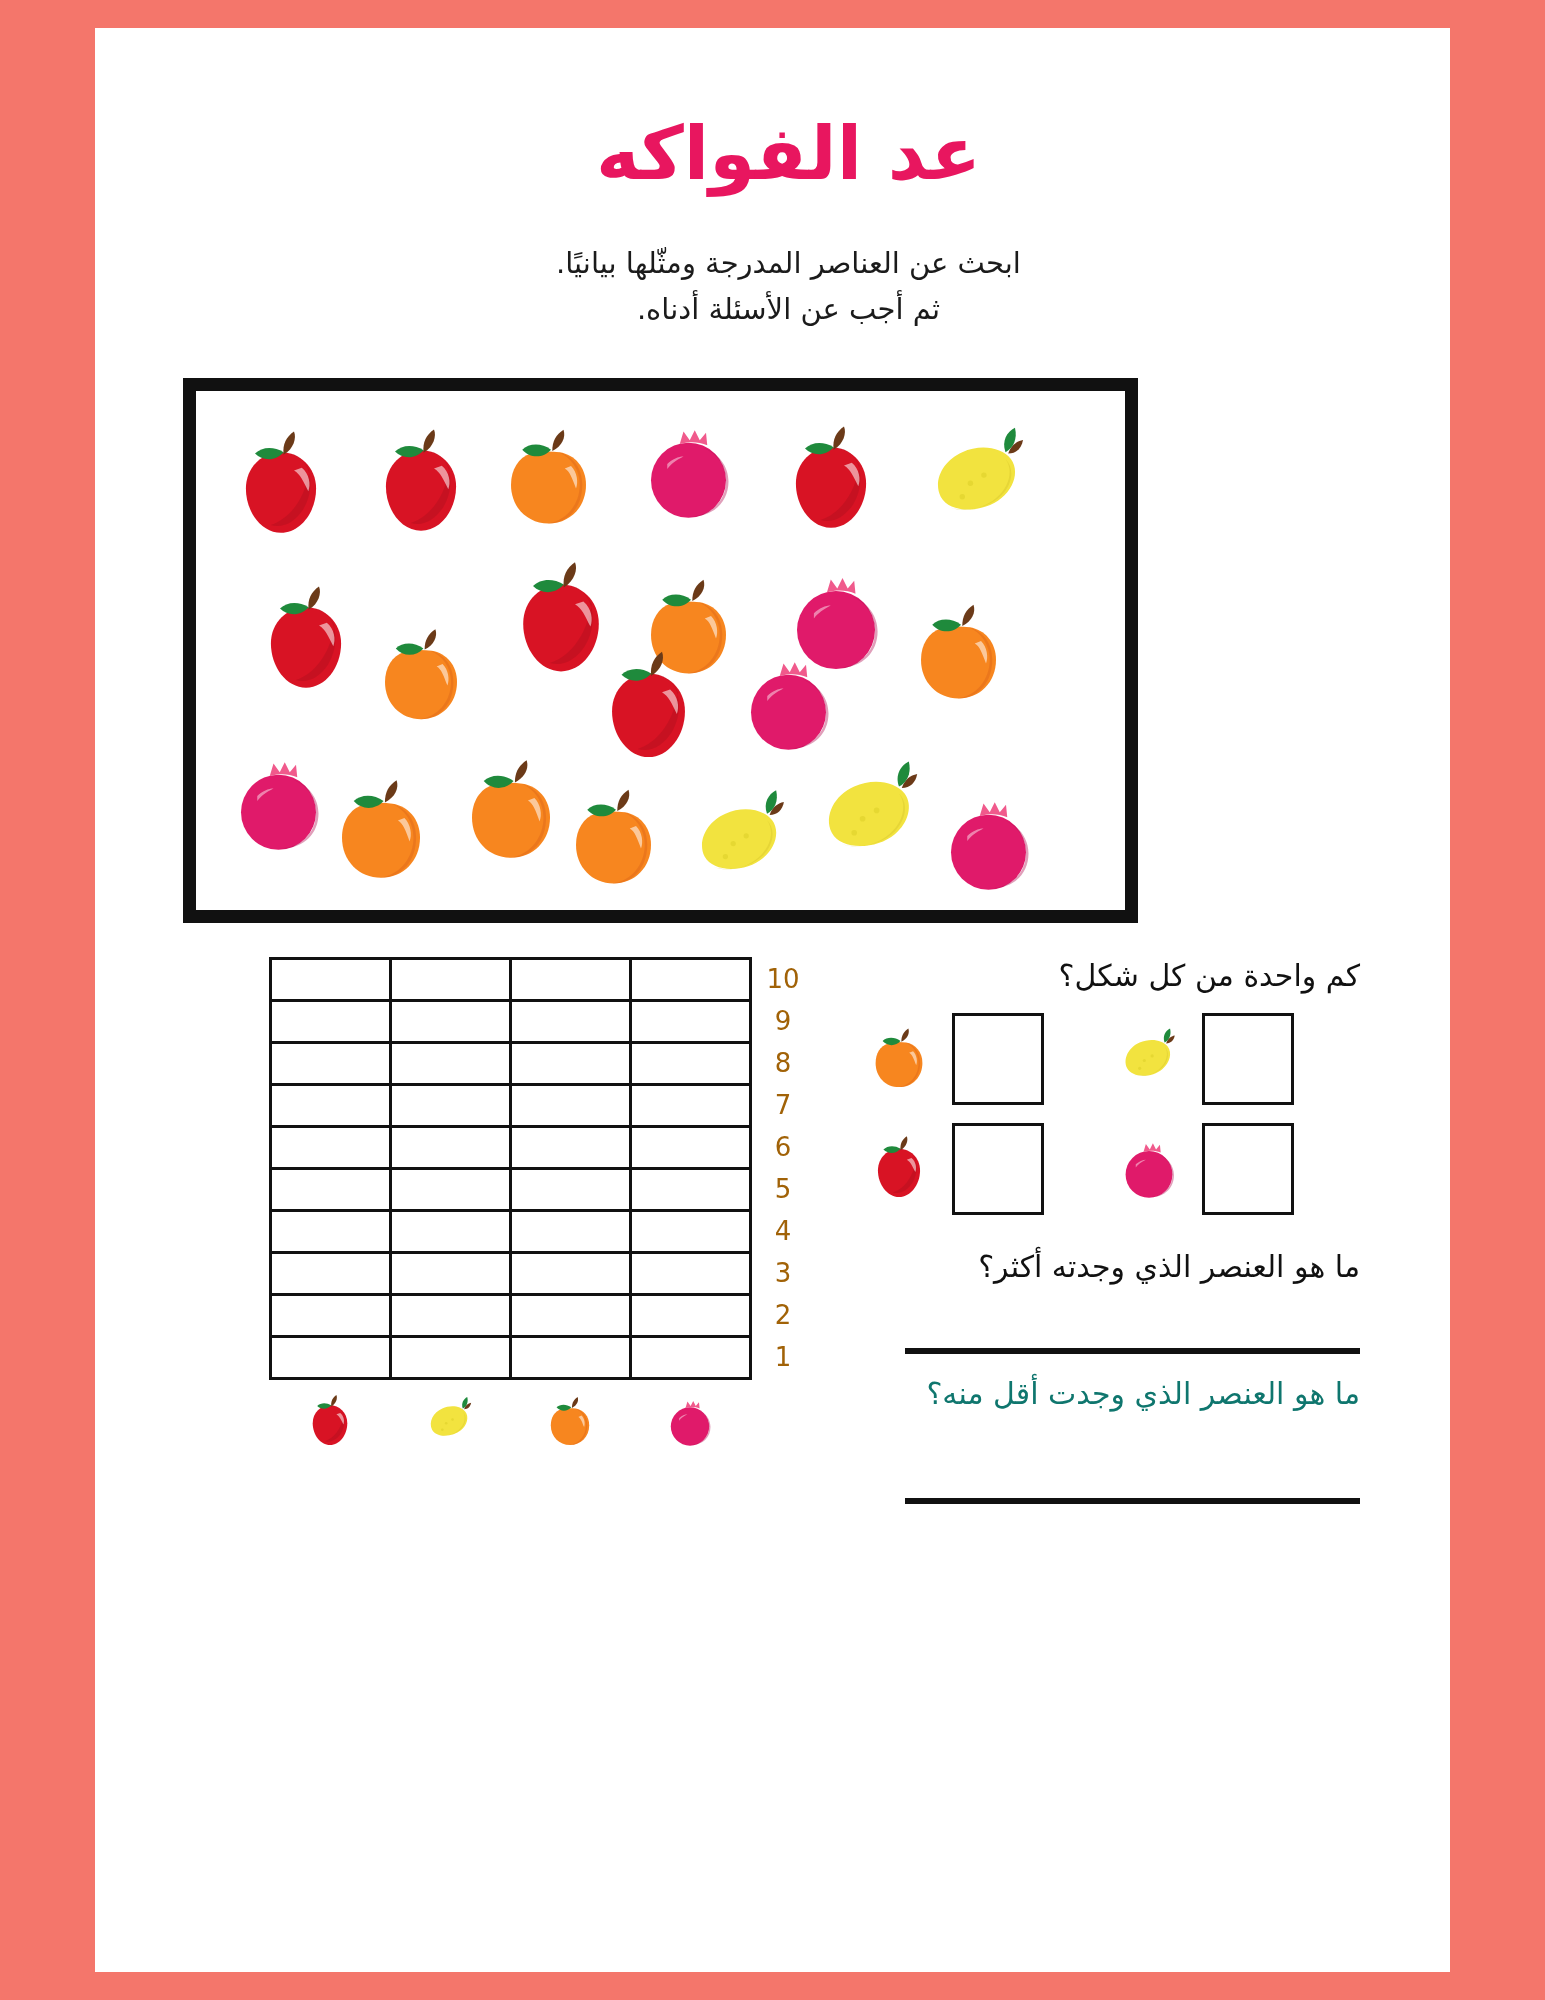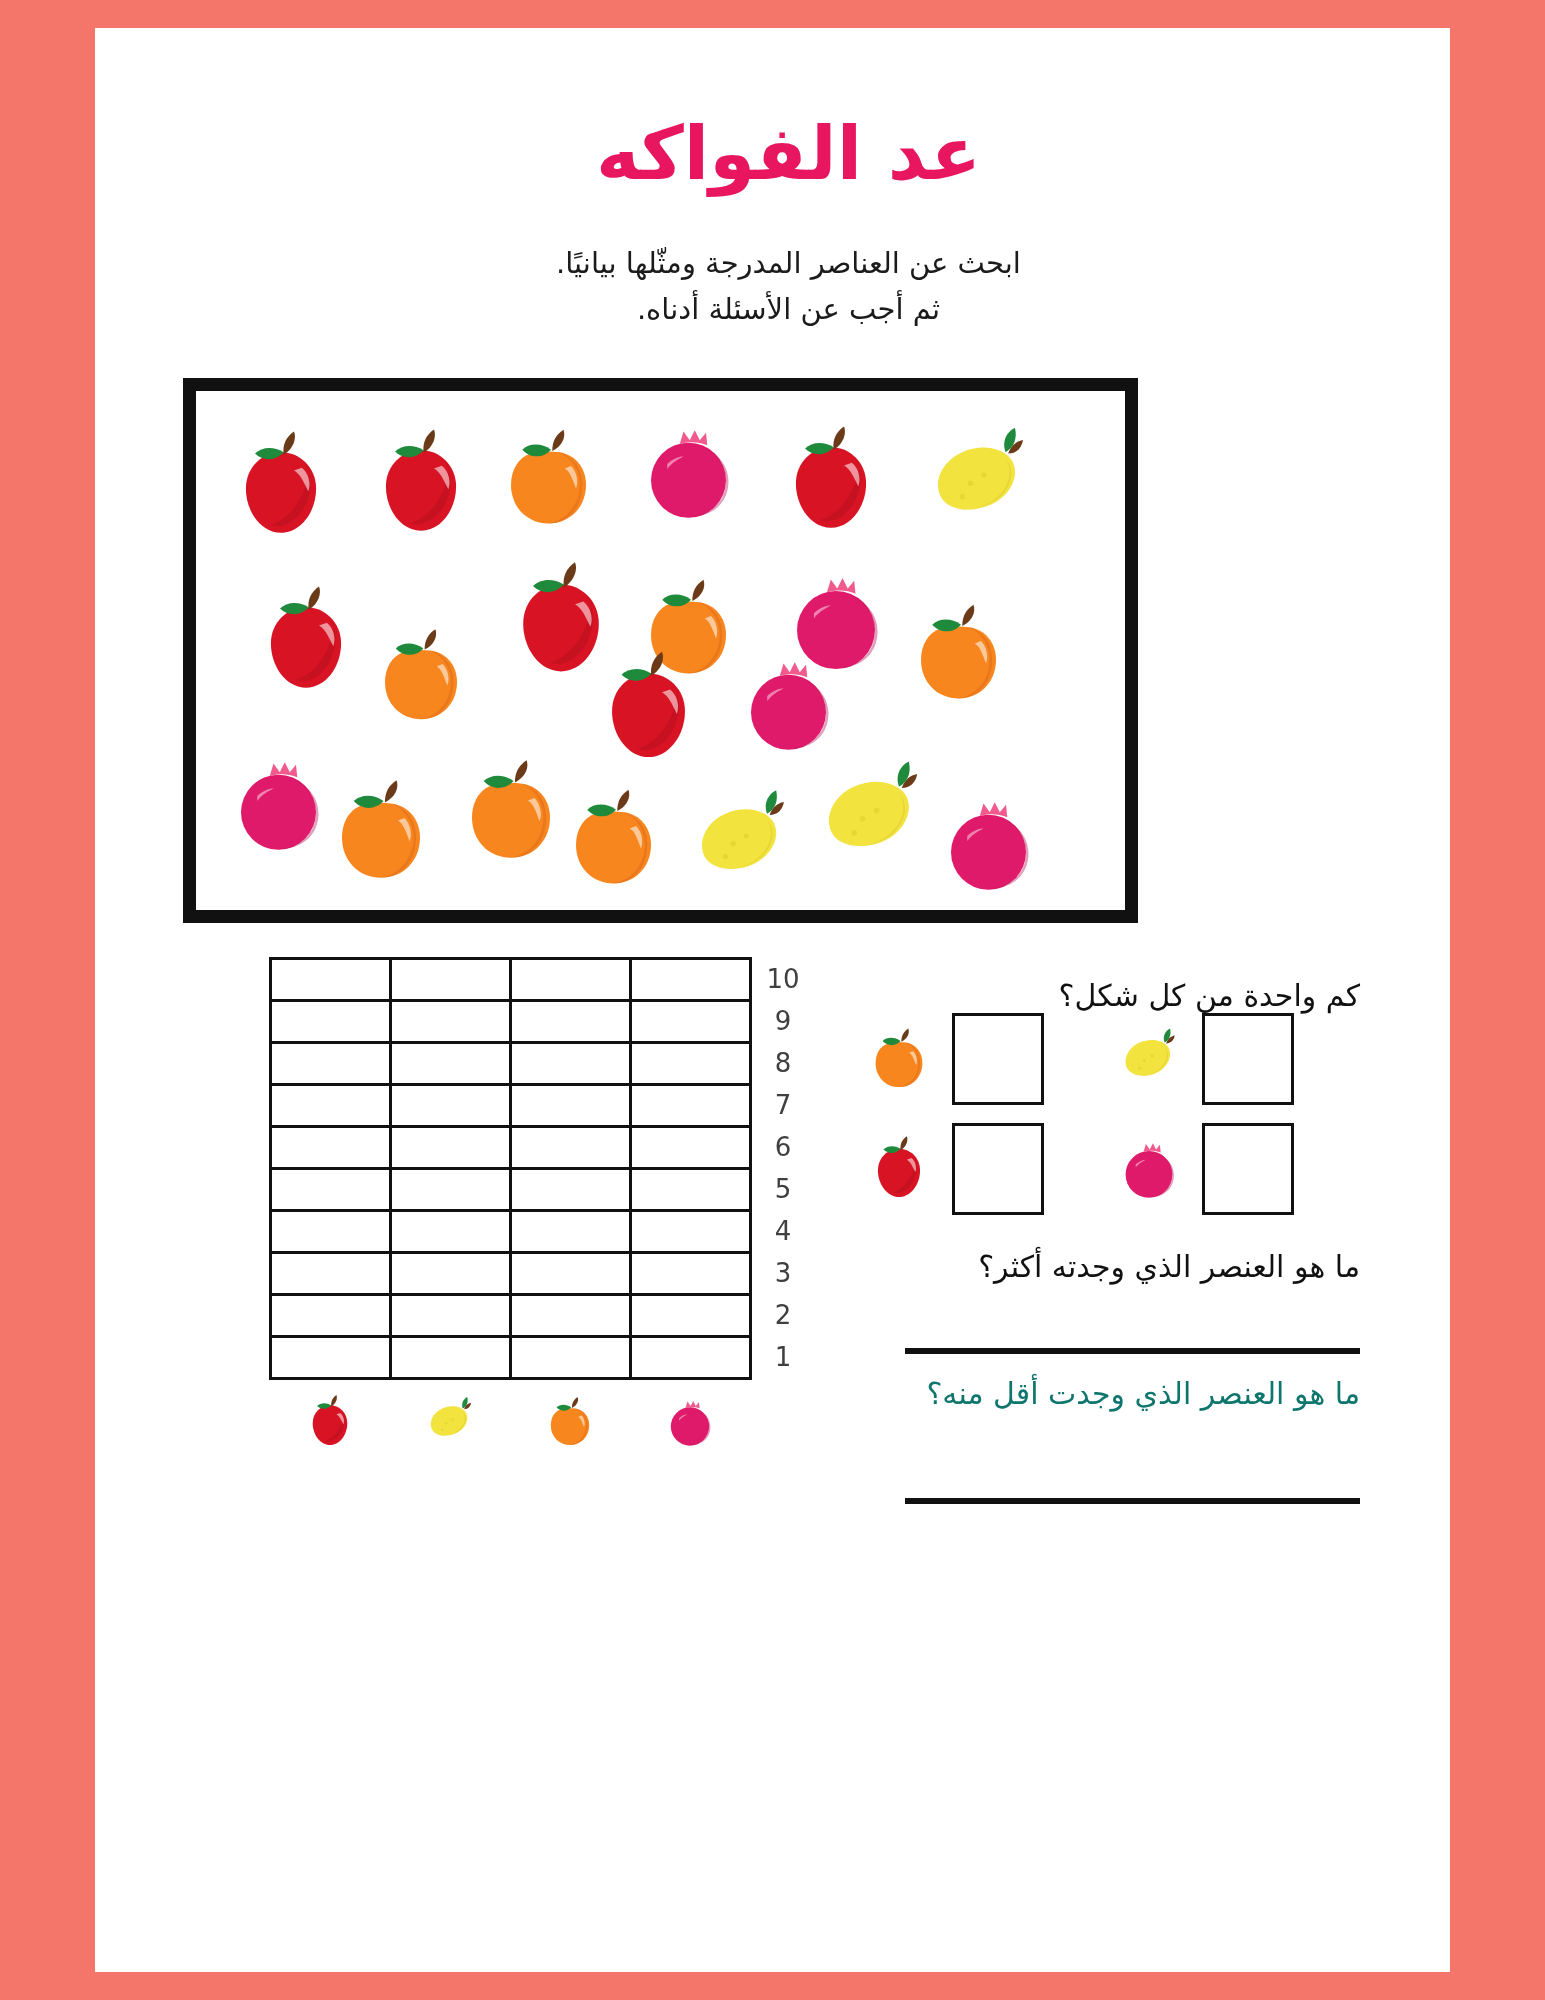--- a/index.html
+++ b/index.html
@@ -45,37 +45,37 @@
   
   .chart-wrap{
     position:absolute;left:175px;top:930px;
     width:480px;height:420px;
   }
   .ylabels{
     position:absolute;right:-58px;top:0;width:50px;height:420px;
   }
   .ylabels span{
     position:absolute;right:0;width:50px;text-align:center;
-    font-size:26px;color:#404040;
+    font-size:26px;color:#a16207;
   }
   .grid{
     position:absolute;inset:0;
     display:grid;
     grid-template-columns:repeat(4,1fr);
     grid-template-rows:repeat(10,1fr);
   }
   .cell{border:3px solid #111;margin:-1.5px;box-sizing:border-box;}
   .legend-row{
     position:absolute;left:175px;top:1358px;width:480px;height:80px;
   }
   .legend-row .fruit{position:absolute;}
   
   .q1{
     position:absolute;right:90px;top:930px;width:500px;
-    text-align:right;font-size:30px;color:#111;margin-top:20px;
+    text-align:right;font-size:30px;color:#111;
   }
   .boxgrid{
     position:absolute;right:90px;top:985px;width:500px;
   }
   .bxrow{display:flex;justify-content:flex-start;align-items:center;margin-bottom:18px;}
   .bxpair{display:flex;align-items:center;justify-content:flex-end;width:250px;}
   .bx{
     width:92px;height:92px;border:3px solid #111;background:#fff;box-sizing:border-box;
     margin-left:14px;
   }

